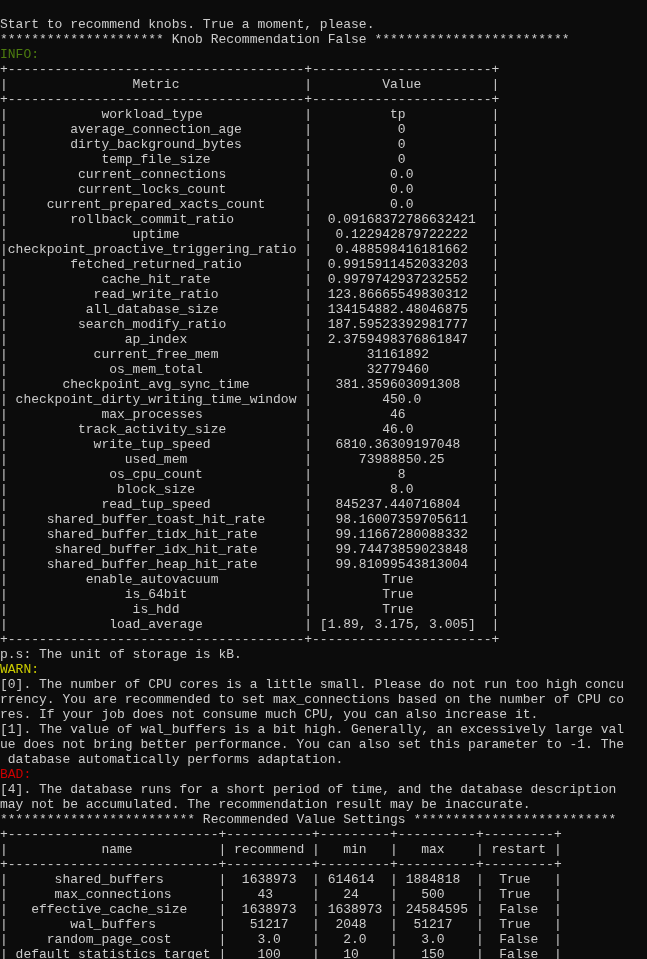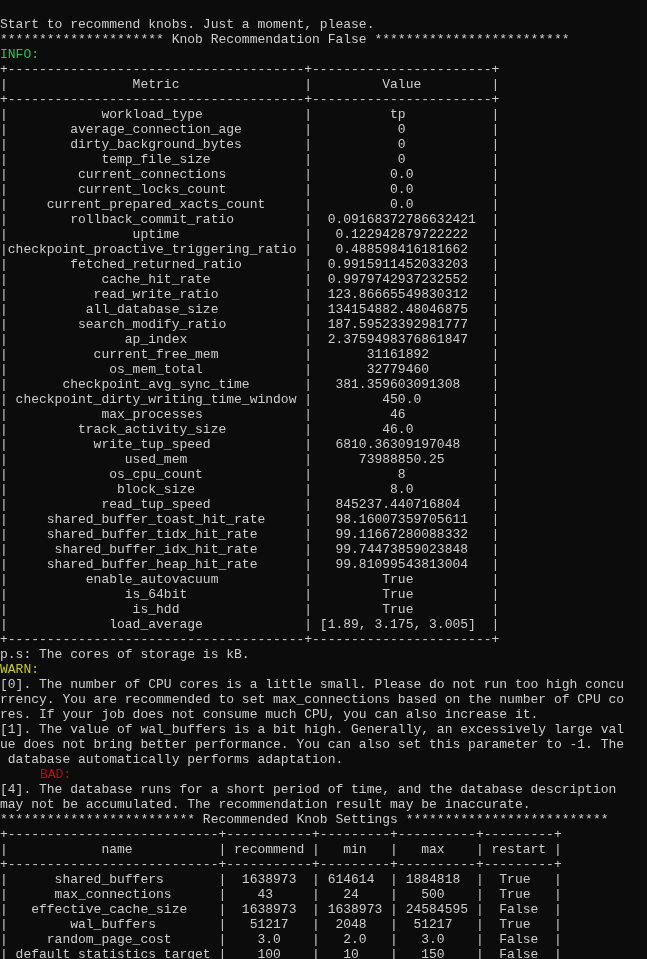--- a/index.html
+++ b/index.html
@@ -7,27 +7,27 @@
   padding: 0;
   background: #0c0c0c;
   color: #cccccc;
   font-family: "Consolas", "Courier New", monospace;
   font-size: 13px;
   line-height: 15px;
   white-space: pre;
   width: 647px;
 }
 .term { padding: 2px 0 0 0; }
-.cyan { color: #22c55e; font-family: Liberation Mono, monospace; }
+.cyan { color: #4d7c0f; font-family: Liberation Mono, monospace; }
 .yellow { color: #cccc00; margin-top: 12px; }
-.red { color: #cc0000; padding-left: 40px; }
+.red { color: #cc0000; }
 </style>
 </head>
 <body>
-<div class="term"><span>Start to recommend knobs. Just a moment, please.</span>
+<div class="term"><span>Start to recommend knobs. True a moment, please.</span>
 <span>********************* Knob Recommendation False *************************</span>
 <span class="cyan">INFO:</span>
 <span id="metrics-table">+--------------------------------------+-----------------------+
 |                Metric                |         Value         |
 +--------------------------------------+-----------------------+
 |            workload_type             |          tp           |
 |        average_connection_age        |           0           |
 |        dirty_background_bytes        |           0           |
 |            temp_file_size            |           0           |
 |         current_connections          |          0.0          |
@@ -55,32 +55,32 @@
 |            read_tup_speed            |   845237.440716804    |
 |     shared_buffer_toast_hit_rate     |   98.16007359705611   |
 |     shared_buffer_tidx_hit_rate      |   99.11667280088332   |
 |      shared_buffer_idx_hit_rate      |   99.74473859023848   |
 |     shared_buffer_heap_hit_rate      |   99.81099543813004   |
 |          enable_autovacuum           |         True          |
 |               is_64bit               |         True          |
 |                is_hdd                |         True          |
 |             load_average             | [1.89, 3.175, 3.005]  |
 +--------------------------------------+-----------------------+</span>
-<span>p.s: The cores of storage is kB.</span>
+<span>p.s: The unit of storage is kB.</span>
 <span class="yellow">WARN:</span>
 <span id="warn-body">[0]. The number of CPU cores is a little small. Please do not run too high concu
 rrency. You are recommended to set max_connections based on the number of CPU co
 res. If your job does not consume much CPU, you can also increase it.
 [1]. The value of wal_buffers is a bit high. Generally, an excessively large val
 ue does not bring better performance. You can also set this parameter to -1. The
  database automatically performs adaptation.</span>
 <span class="red">BAD:</span>
 <span id="bad-body">[4]. The database runs for a short period of time, and the database description 
 may not be accumulated. The recommendation result may be inaccurate.</span>
-<span>************************* Recommended Knob Settings **************************</span>
+<span>************************* Recommended Value Settings **************************</span>
 <span id="knobs-table">+---------------------------+-----------+---------+----------+---------+
 |            name           | recommend |   min   |   max    | restart |
 +---------------------------+-----------+---------+----------+---------+
 |      shared_buffers       |  1638973  | 614614  | 1884818  |  True   |
 |      max_connections      |    43     |   24    |   500    |  True   |
 |   effective_cache_size    |  1638973  | 1638973 | 24584595 |  False  |
 |        wal_buffers        |   51217   |  2048   |  51217   |  True   |
 |     random_page_cost      |    3.0    |   2.0   |   3.0    |  False  |
 | default_statistics_target |    100    |   10    |   150    |  False  |
 +---------------------------+-----------+---------+----------+---------+</span></div>

